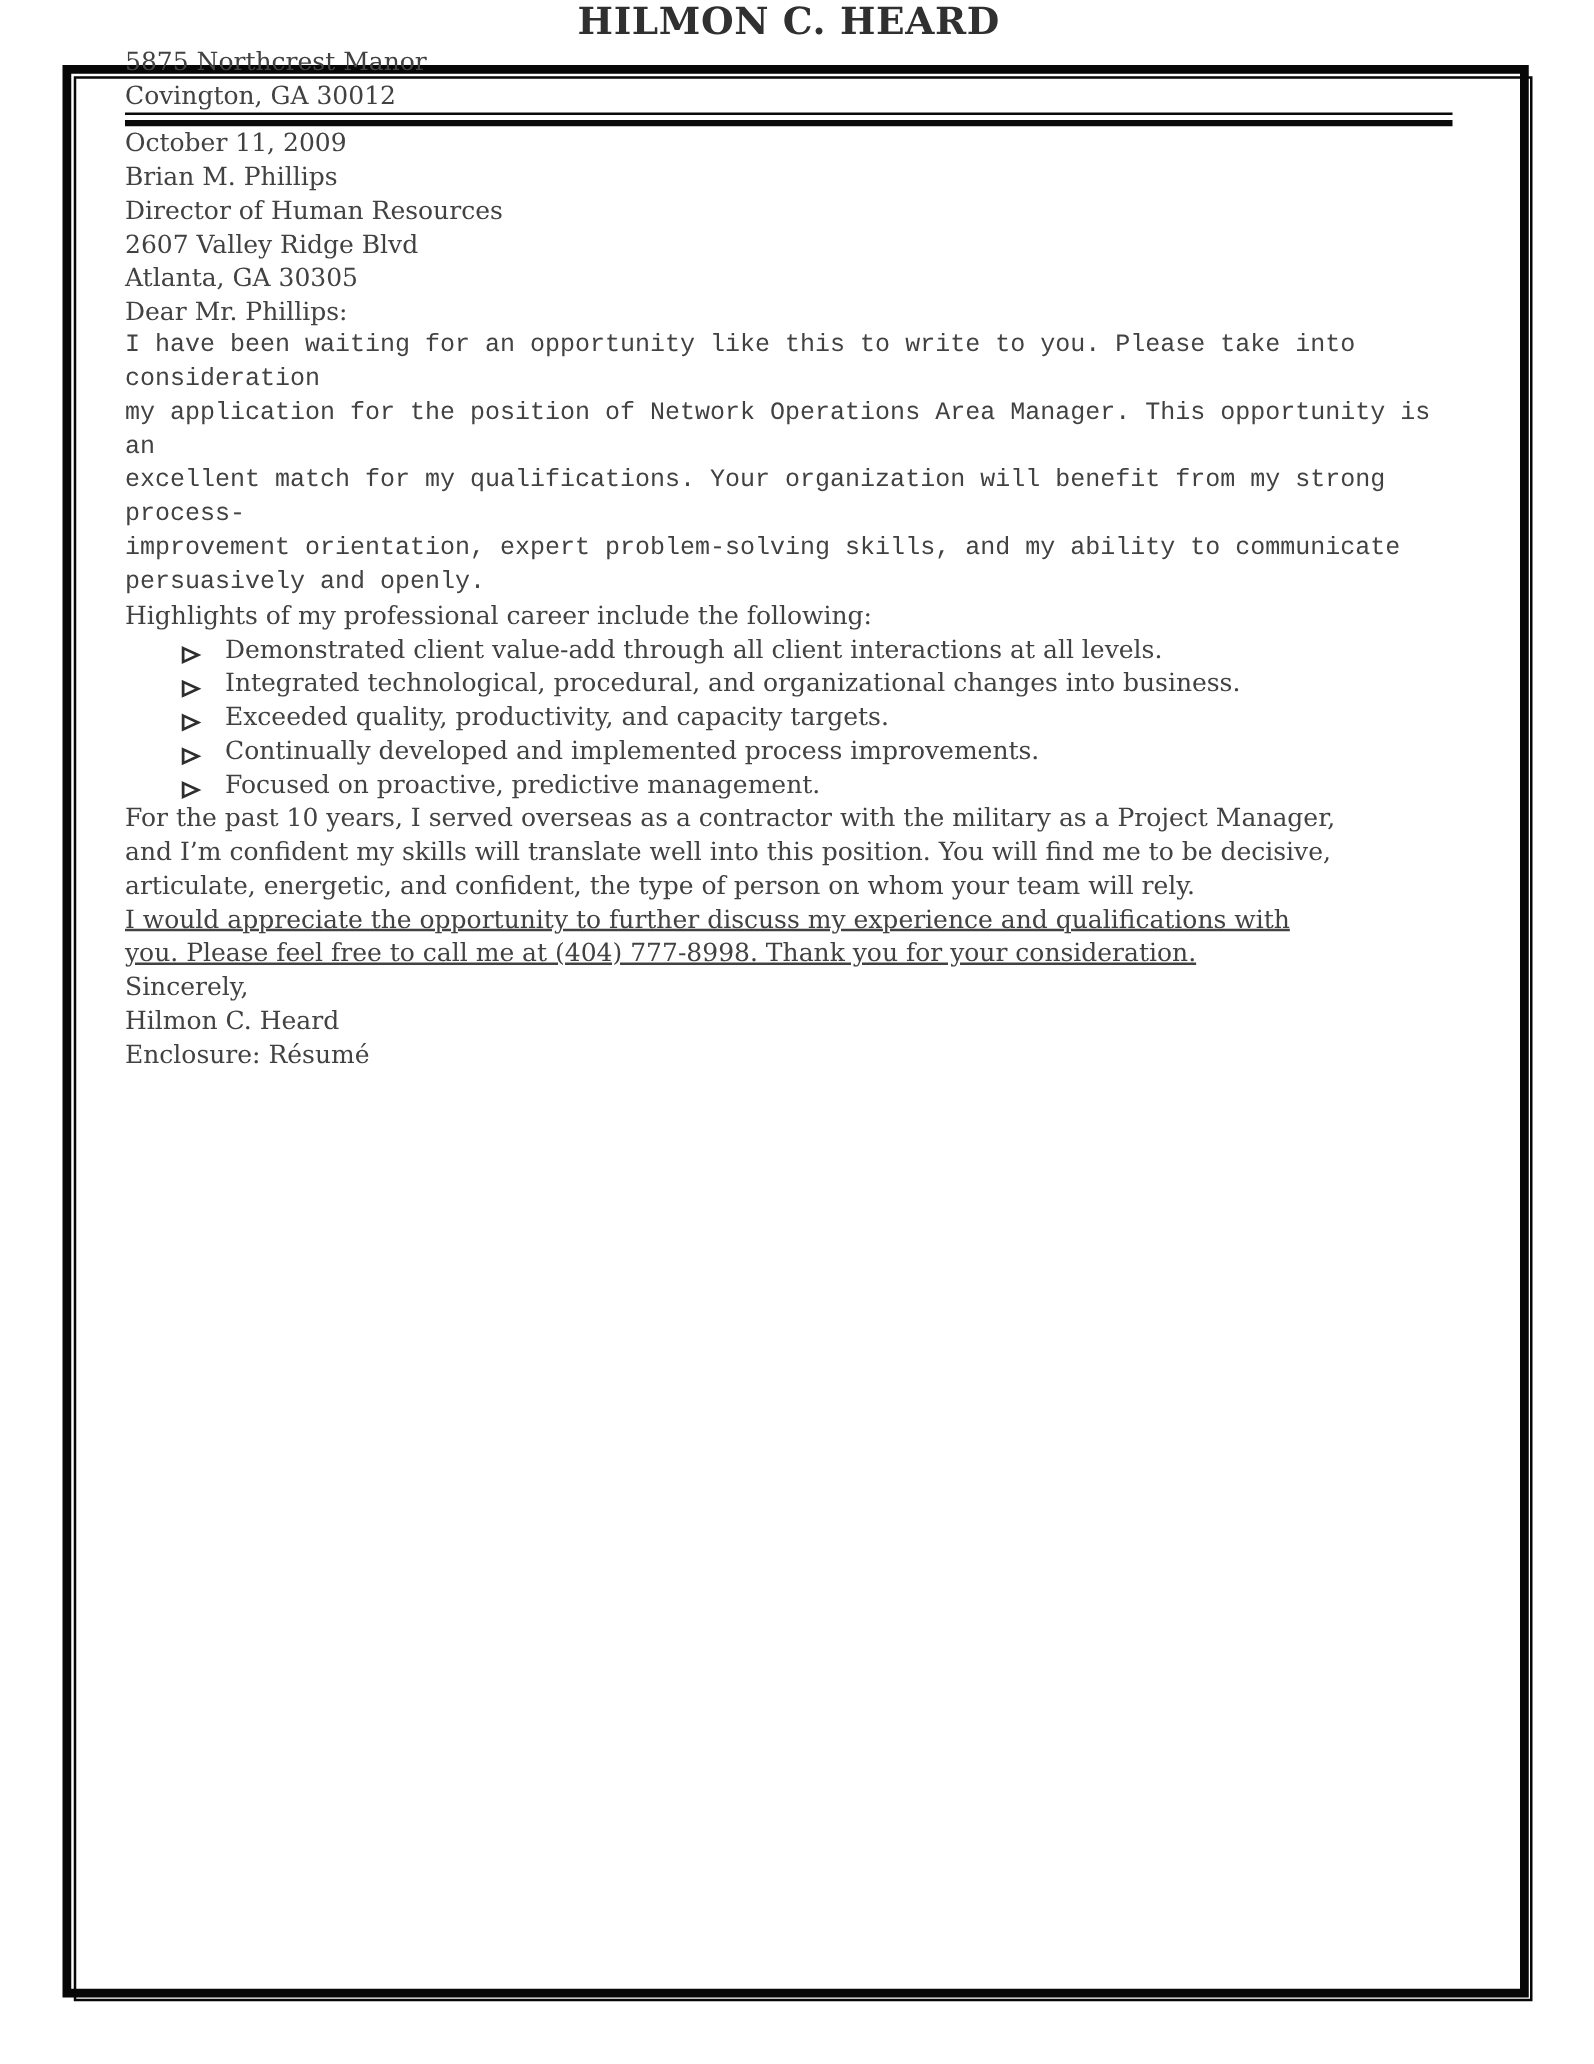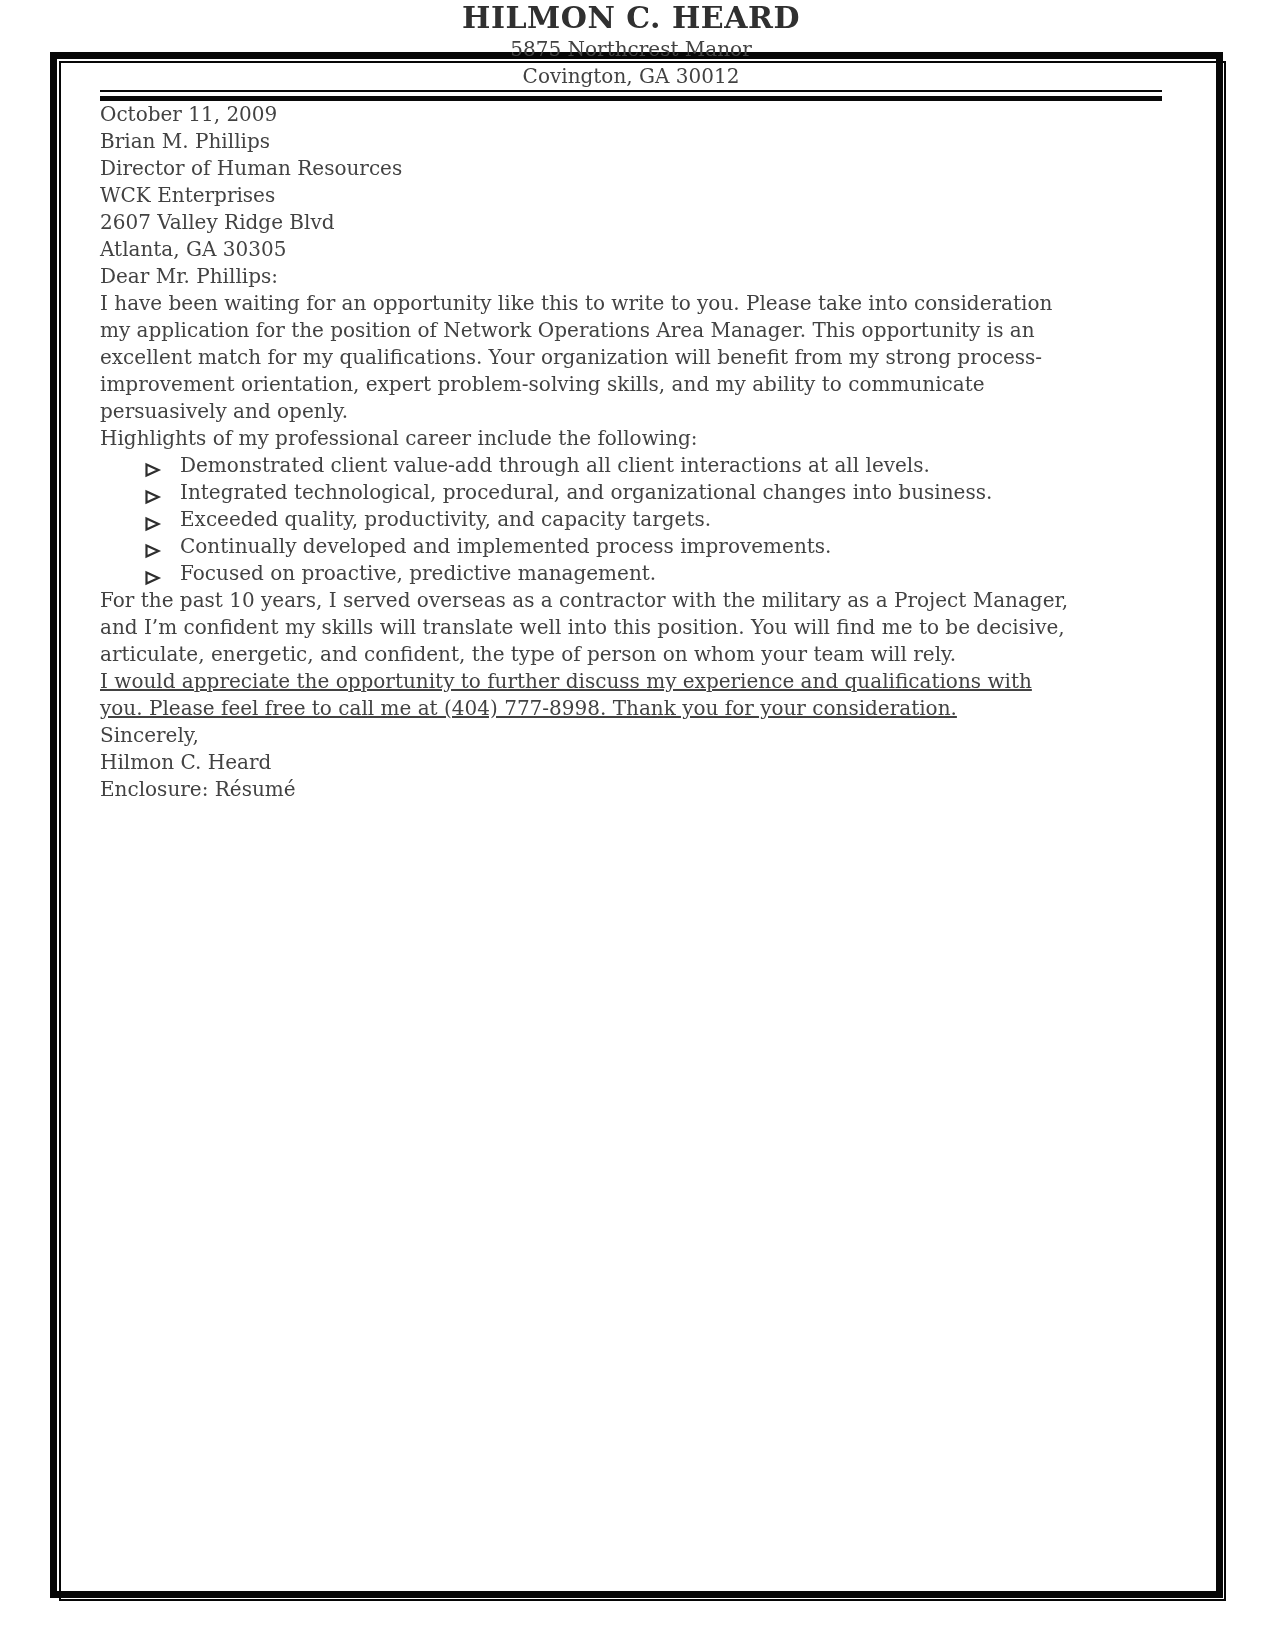--- a/index.html
+++ b/index.html
@@ -20,32 +20,32 @@
   .content {
     position:absolute; left:100px; top:0; width:1062px;
     font-size:20px; line-height:27px;
   }
   .content h1, .content p, .content ul, .content div { margin:0; padding:0; }
 
   .letterhead-name {
     margin-top:99px; font-size:30px; line-height:36px; font-weight:bold;
     text-align:center; color:#303030; letter-spacing:0.5px;
   }
-  .addr { text-align:center; }
+  .addr { }
   .addr1 { margin-top:40px; }
   .contact-row { display:flex; justify-content:space-between; }
   .rule {
     margin-top:3px; height:4px; background:#ffffff;
     border-top:2px solid #0a0a0a; border-bottom:5px solid #0a0a0a;
   }
   .date-line   { margin-top:59px; }
   .recipient   { margin-top:61px; }
   .salutation  { margin-top:21px; }
   .para        { white-space:pre-line; }
-  .p1          { margin-top:21px; }
+  .p1          { margin-top:21px;font-family:Liberation Mono, monospace; }
   .highlights-intro { margin-top:23px; }
   .bullets     { list-style:none; margin-top:18px; }
   .bullets li  { position:relative; padding-left:80px; }
   .bullet-icon { position:absolute; left:44px; top:6px; width:18px; height:16px; }
   .p2          { margin-top:20px; }
   .p3          { margin-top:22px;text-decoration:underline; }
   .closing     { margin-top:22px; }
   .signature   { margin-top:66px; }
   .enclosure   { margin-top:16px; }
 </style>
@@ -64,21 +64,20 @@
     <div class="addr">Covington, GA 30012</div>
 
 
     <div class="rule"></div>
 
     <div class="date-line">October 11, 2009</div>
 
     <div class="recipient">
       <div>Brian M. Phillips</div>
       <div>Director of Human Resources</div>
-      <div>WCK Enterprises</div>
       <div>2607 Valley Ridge Blvd</div>
       <div>Atlanta, GA 30305</div>
     </div>
 
     <div class="salutation">Dear Mr. Phillips:</div>
 
     <p class="para p1">I have been waiting for an opportunity like this to write to you. Please take into consideration
 my application for the position of Network Operations Area Manager. This opportunity is an
 excellent match for my qualifications. Your organization will benefit from my strong process-
 improvement orientation, expert problem-solving skills, and my ability to communicate

